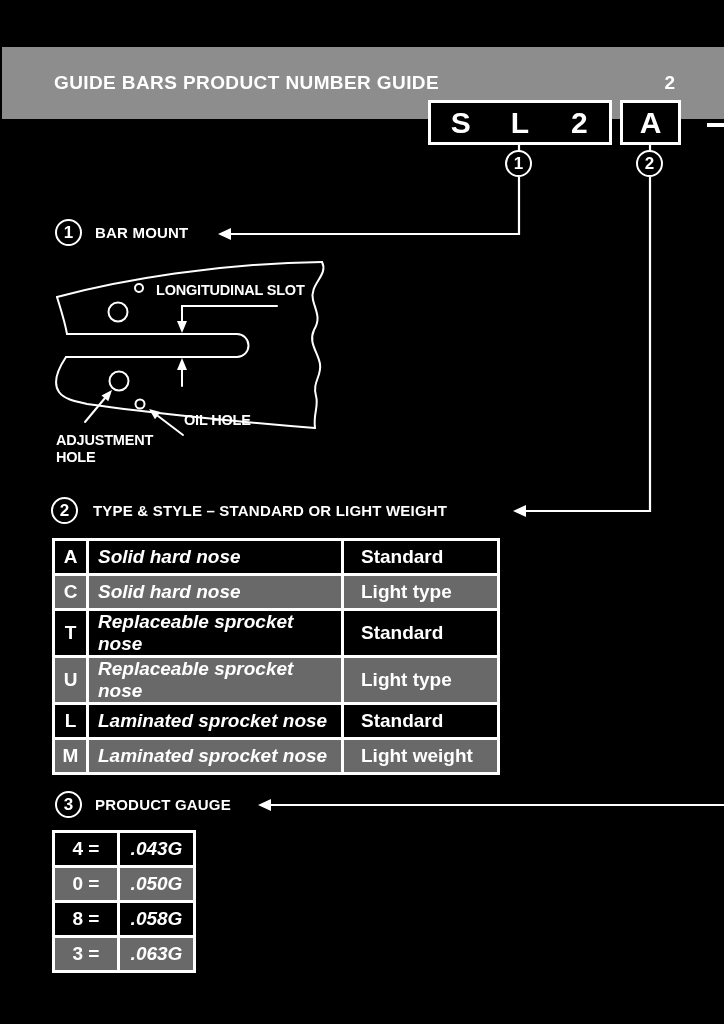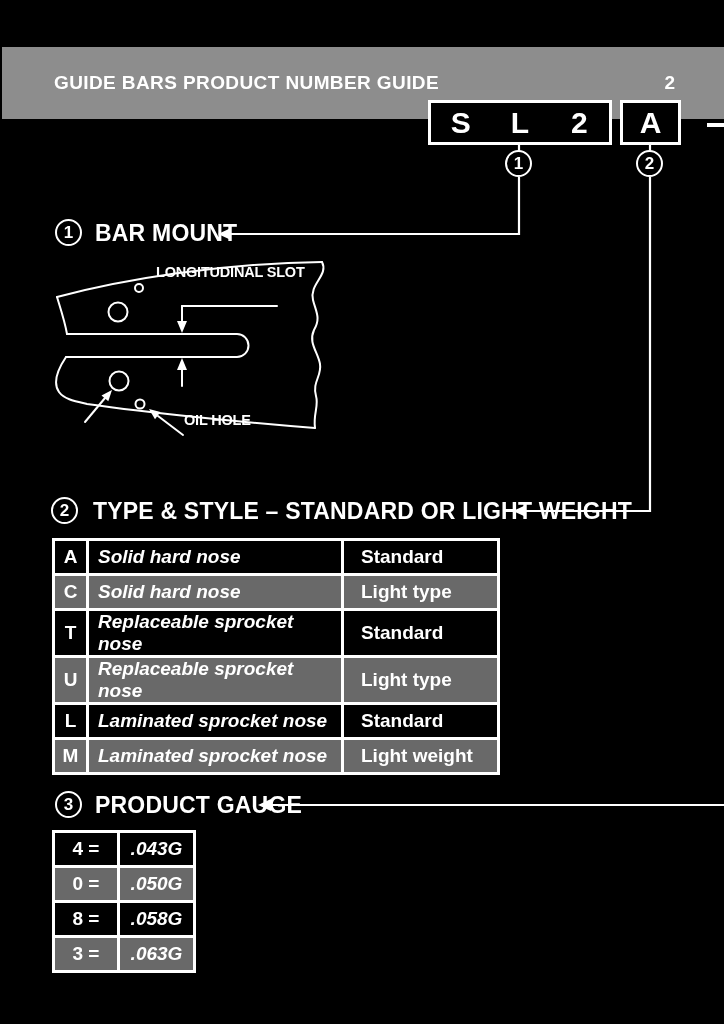--- a/index.html
+++ b/index.html
@@ -35,40 +35,40 @@
     border-radius:50%;background:#000;color:#fff;font-size:17px;font-weight:700;
     display:flex;align-items:center;justify-content:center;z-index:3;
   }
   .callout-1{left:505px;top:150px;}
   .callout-2{left:636px;top:150px;}
   .callout-s1{left:55px;top:219px;}
   .callout-s2{left:51px;top:497px;}
   .callout-s3{left:55px;top:791px;}
   
   .section-title{
-    position:absolute;height:26px;line-height:26px;font-size:23px;font-weight:700;
+    position:absolute;height:26px;line-height:26px;font-size:15px;font-weight:700;
     letter-spacing:.2px;color:#fff;white-space:nowrap;z-index:3;
   }
   .section-title-1{left:95px;top:220px;}
   .section-title-2{left:93px;top:498px;text-align:right;}
   .section-title-3{left:95px;top:792px;}
   
   .overlay-svg{position:absolute;left:0;top:0;width:724px;height:1024px;z-index:2;}
   .overlay-svg path{stroke:#fff;stroke-width:2.2;fill:none;}
   .overlay-svg polygon,.overlay-svg rect{fill:#fff;stroke:none;}
   
   .diagram-svg{position:absolute;left:0;top:250px;width:360px;height:230px;z-index:1;}
   .diagram-svg path{stroke:#fff;stroke-width:2;fill:none;stroke-linecap:round;stroke-linejoin:round;}
   .diagram-svg circle{stroke:#fff;stroke-width:2;fill:none;}
   .diagram-svg polygon{fill:#fff;stroke:none;}
   .diagram-label{
     position:absolute;color:#fff;font-weight:700;font-size:14.5px;letter-spacing:-.2px;
     white-space:nowrap;z-index:3;line-height:17px;
   }
-  .label-longitudinal{left:156px;top:264px;}
+  .label-longitudinal{left:156px;top:282px;}
   .label-adjustment{left:56px;top:432px;}
   .label-oil{left:184px;top:412px;}
   
   table{border-collapse:collapse;position:absolute;z-index:3;}
   td{
     border:3px solid #fff;height:35px;box-sizing:border-box;padding:0;
     font-size:19px;font-weight:700;color:#fff;
   }
   .row-dark td{background:#000;}
   .row-gray td{background:#696969;}
@@ -146,20 +146,24 @@
     <path d="M 182,120 V 136"></path>
 
     <path d="M 85,172 L 105,148"></path>
     <polygon points="112,140 108.3,151.3 101.5,145.5"></polygon>
 
     <path d="M 183,185 L 158,166"></path>
     <polygon points="149,159 160.4,162.1 155,169.3"></polygon>
   </svg>
 
   <div class="diagram-label label-longitudinal">LONGITUDINAL SLOT</div>
+  <div class="diagram-label label-adjustment">
+    <div>ADJUSTMENT</div>
+    <div>HOLE</div>
+  </div>
   <div class="diagram-label label-oil">OIL HOLE</div>
 
   <table class="type-style-table">
     <tbody>
         <tr class="row-dark">
       <td class="cell-code">A</td>
       <td class="cell-desc">Solid hard nose</td>
       <td class="cell-style">Standard</td>
     </tr>
     <tr class="row-gray">

